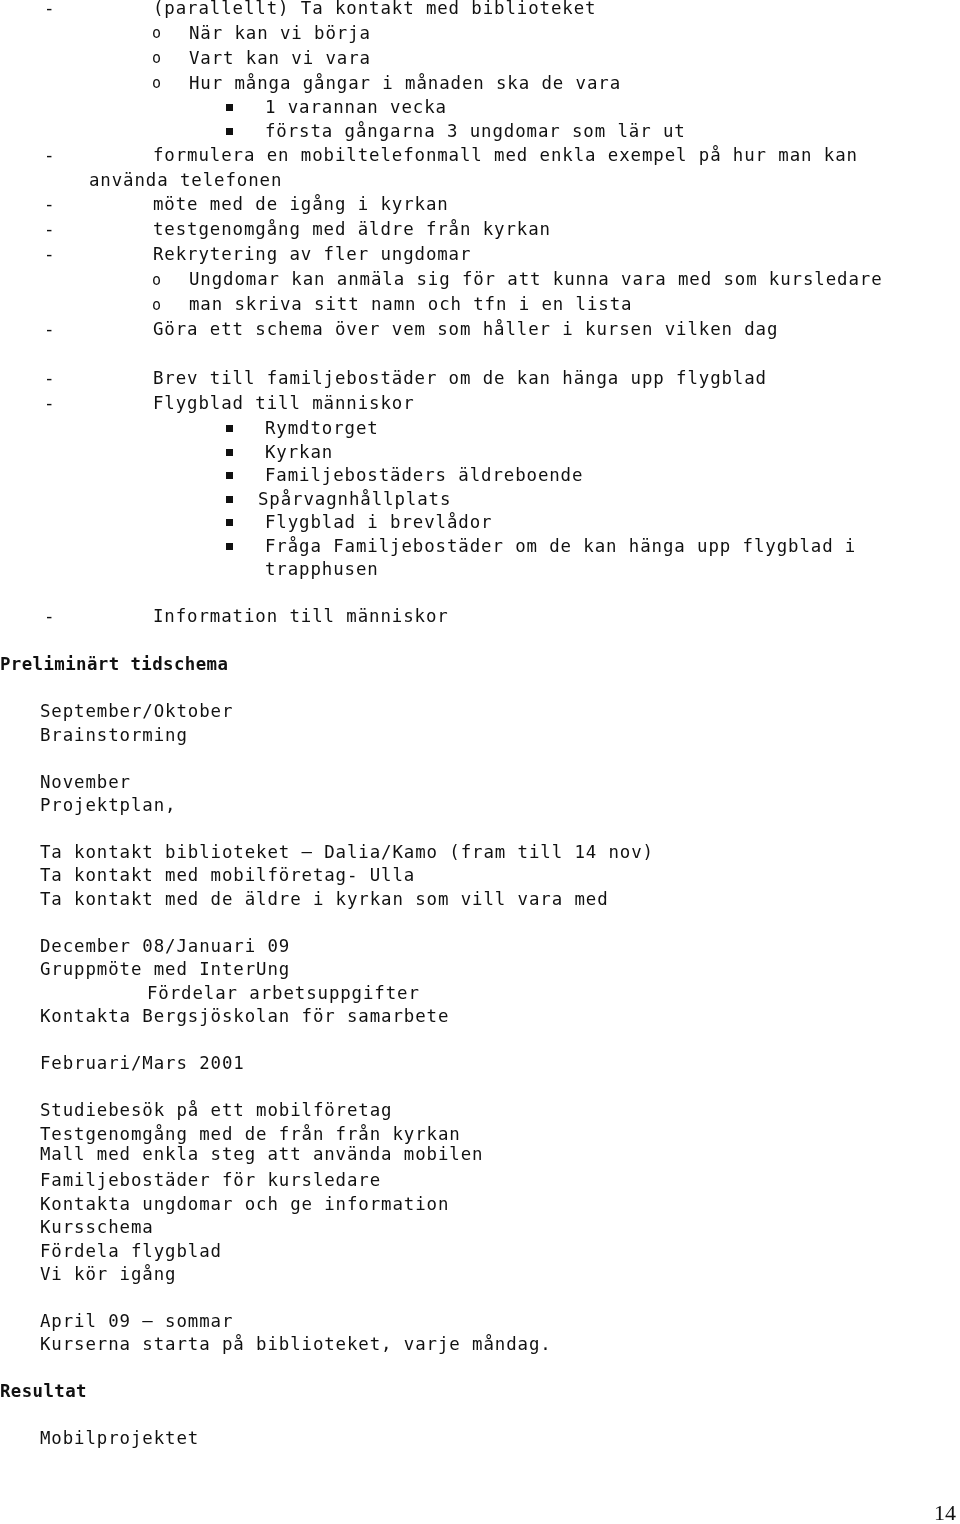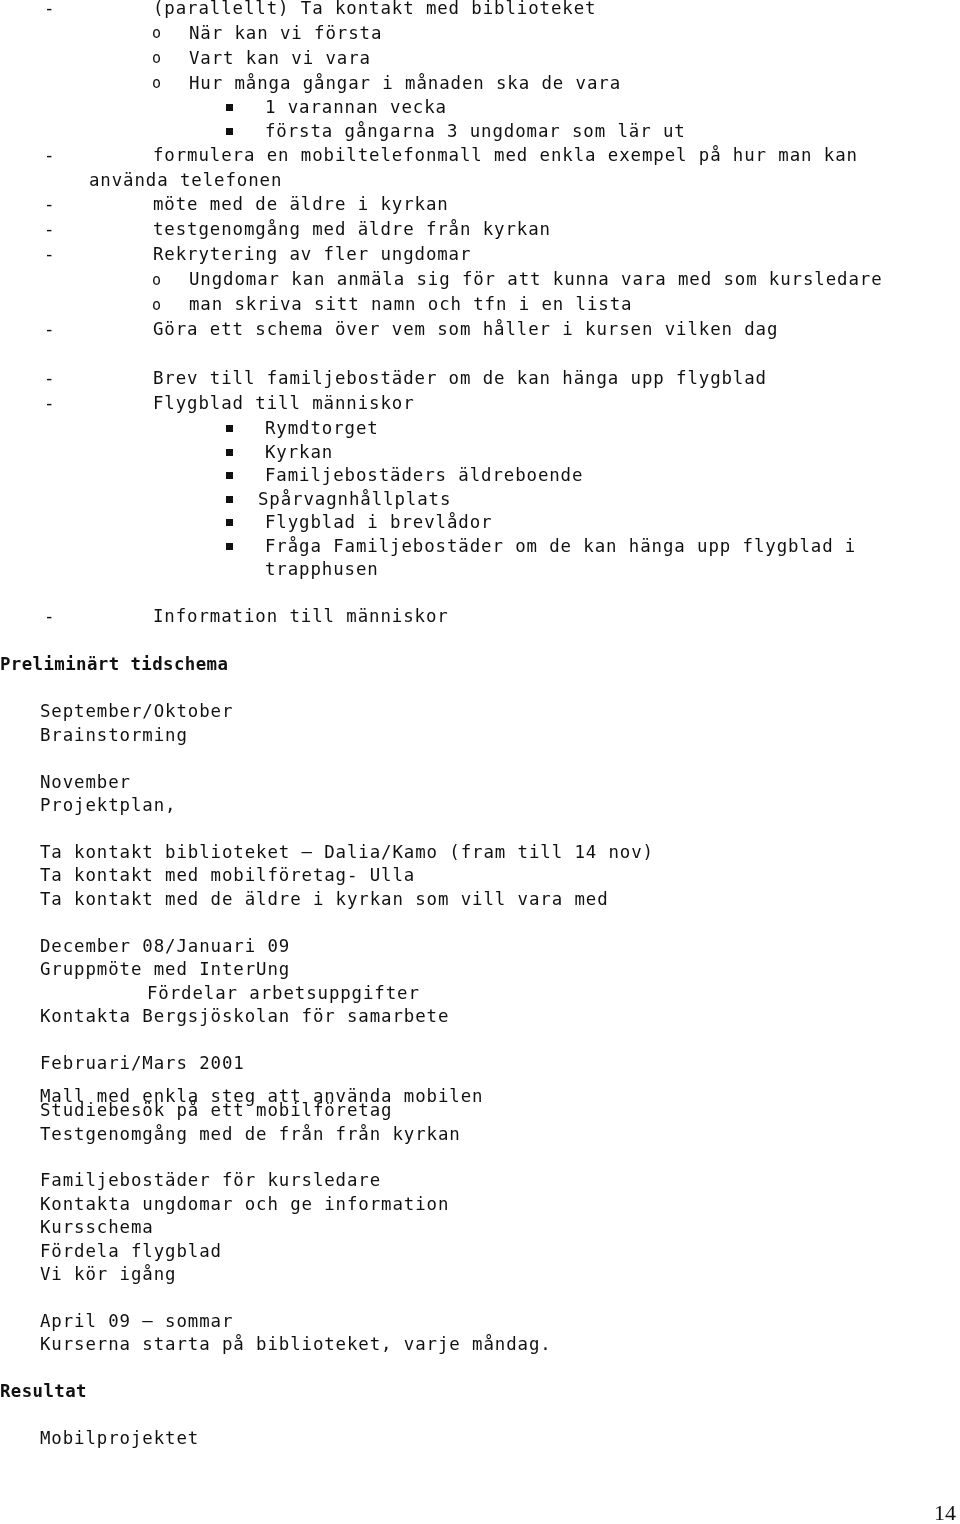--- a/index.html
+++ b/index.html
@@ -17,37 +17,37 @@
   .pnum { position: absolute; left: 934px; top: 1500px; font-family: "Liberation Serif", serif; font-size: 22px; letter-spacing: 0; }
 </style>
 </head>
 <body>
 
 <div>
   <span class="dash line" style="top:-2px">-</span>
   <span class="line" style="left:153px;top:-2px">(parallellt) Ta kontakt med biblioteket</span>
 
   <span class="circ line" style="top:23px">o</span>
-  <span class="line" style="left:189px;top:23px">När kan vi första</span>
+  <span class="line" style="left:189px;top:23px">När kan vi börja</span>
   <span class="circ line" style="top:48px">o</span>
   <span class="line" style="left:189px;top:48px">Vart kan vi vara</span>
   <span class="circ line" style="top:73px">o</span>
   <span class="line" style="left:189px;top:73px">Hur många gångar i månaden ska de vara</span>
 
   <span class="sq" style="top:104px"></span>
   <span class="line" style="left:265px;top:97px">1 varannan vecka</span>
   <span class="sq" style="top:128px"></span>
   <span class="line" style="left:265px;top:121px">första gångarna 3 ungdomar som lär ut</span>
 
   <span class="dash line" style="top:145px">-</span>
   <span class="line" style="left:153px;top:145px">formulera en mobiltelefonmall med enkla exempel på hur man kan</span>
   <span class="line" style="left:89px;top:170px">använda telefonen</span>
 
   <span class="dash line" style="top:194px">-</span>
-  <span class="line" style="left:153px;top:194px">möte med de äldre i kyrkan</span>
+  <span class="line" style="left:153px;top:194px">möte med de igång i kyrkan</span>
   <span class="dash line" style="top:219px">-</span>
   <span class="line" style="left:153px;top:219px">testgenomgång med äldre från kyrkan</span>
   <span class="dash line" style="top:244px">-</span>
   <span class="line" style="left:153px;top:244px">Rekrytering av fler ungdomar</span>
 
   <span class="circ line" style="top:270px">o</span>
   <span class="line" style="left:189px;top:269px">Ungdomar kan anmäla sig för att kunna vara med som kursledare</span>
   <span class="circ line" style="top:295px">o</span>
   <span class="line" style="left:189px;top:294px">man skriva sitt namn och tfn i en lista</span>
 
@@ -90,21 +90,21 @@
   <span class="line" style="left:40px;top:889px">Ta kontakt med de äldre i kyrkan som vill vara med</span>
 
   <span class="line u" style="left:40px;top:936px">December 08/Januari 09</span>
   <span class="line" style="left:40px;top:959px">Gruppmöte med InterUng</span>
   <span class="line" style="left:56px;top:983px">        Fördelar arbetsuppgifter</span>
   <span class="line" style="left:40px;top:1006px">Kontakta Bergsjöskolan för samarbete</span>
 
   <span class="line u" style="left:40px;top:1053px">Februari/Mars 2001</span>
   <span class="line" style="left:40px;top:1100px">Studiebesök på ett mobilföretag</span>
   <span class="line" style="left:40px;top:1124px">Testgenomgång med de från från kyrkan</span>
-  <span class="line" style="left:40px;top:1086px">Mall med enkla steg att använda mobilen</span>
+  <span class="line" style="left:40px;top:1144px">Mall med enkla steg att använda mobilen</span>
   <span class="line" style="left:40px;top:1170px">Familjebostäder för kursledare</span>
   <span class="line" style="left:40px;top:1194px">Kontakta ungdomar och ge information</span>
   <span class="line" style="left:40px;top:1217px">Kursschema</span>
   <span class="line" style="left:40px;top:1241px">Fördela flygblad</span>
   <span class="line" style="left:40px;top:1264px">Vi kör igång</span>
 
   <span class="line u" style="left:40px;top:1311px">April 09 – sommar</span>
   <span class="line" style="left:40px;top:1334px">Kurserna starta på biblioteket, varje måndag.</span>
 </div>
 

